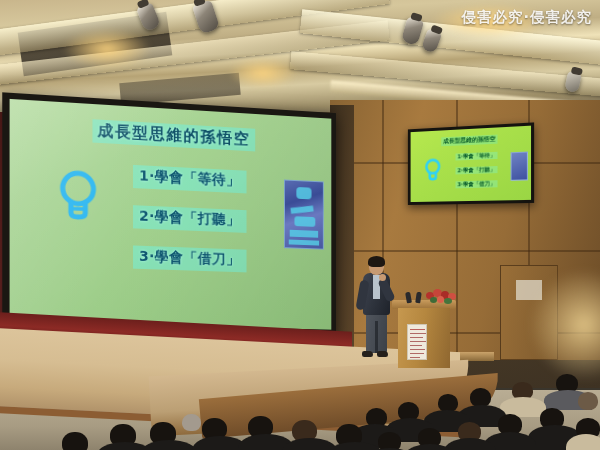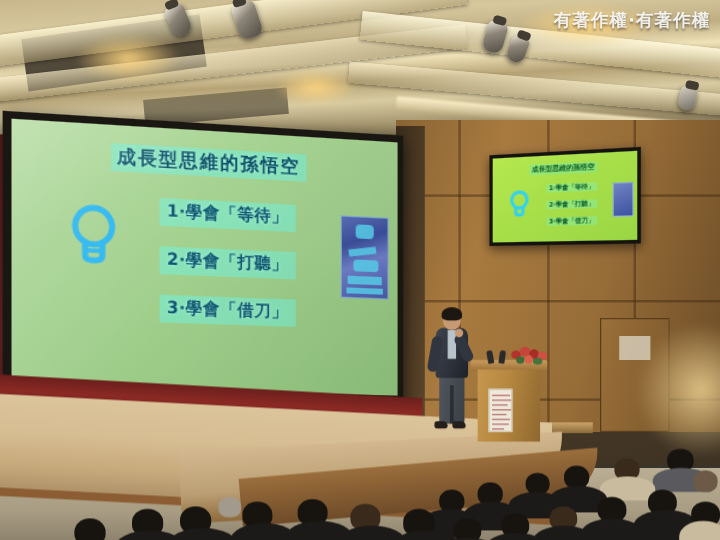--- a/index.html
+++ b/index.html
@@ -544,15 +544,15 @@
     <div class="shoulder" style="left:140px;top:68px;width:58px;height:28px;"></div>
     <div class="shoulder" style="left:192px;top:64px;width:56px;height:28px;"></div>
     <div class="shoulder" style="left:238px;top:62px;width:56px;height:28px;"></div>
     <div class="shoulder" style="left:282px;top:66px;width:56px;height:28px;"></div>
     <div class="shoulder" style="left:326px;top:70px;width:58px;height:28px;"></div>
 
     <div class="head" style="left:576px;top:46px;width:24px;height:21px;"></div>
     <div class="shoulder tan" style="left:566px;top:62px;width:40px;height:26px;"></div>
   </div>
 
-  <div class="watermark">有著作權·有著作權</div>
+  <div class="watermark">侵害必究·侵害必究</div>
 
 </div>
 
 </body></html>

